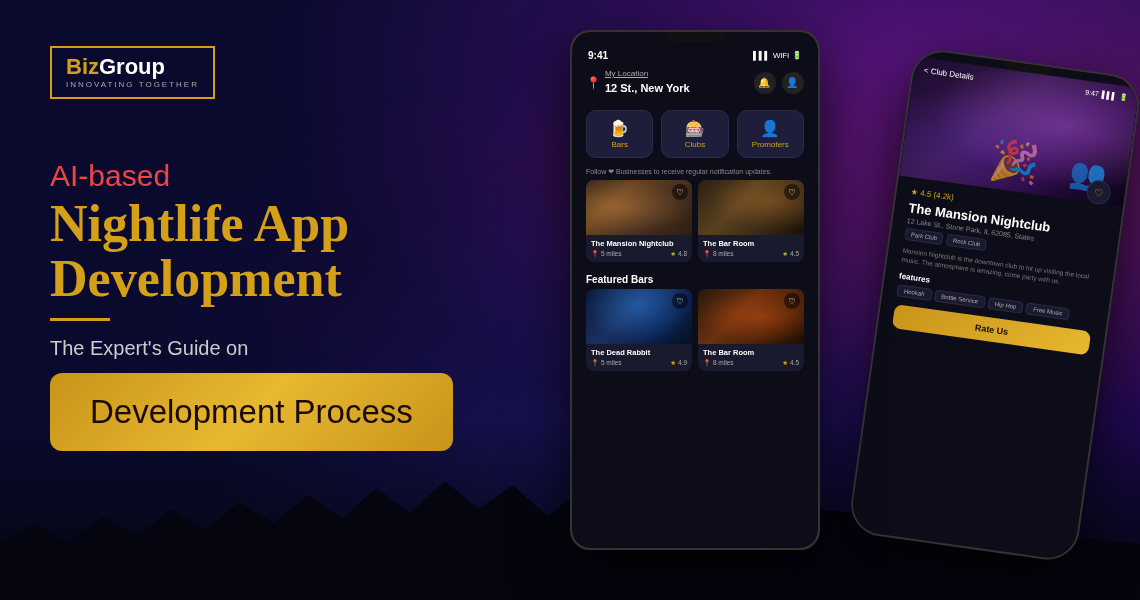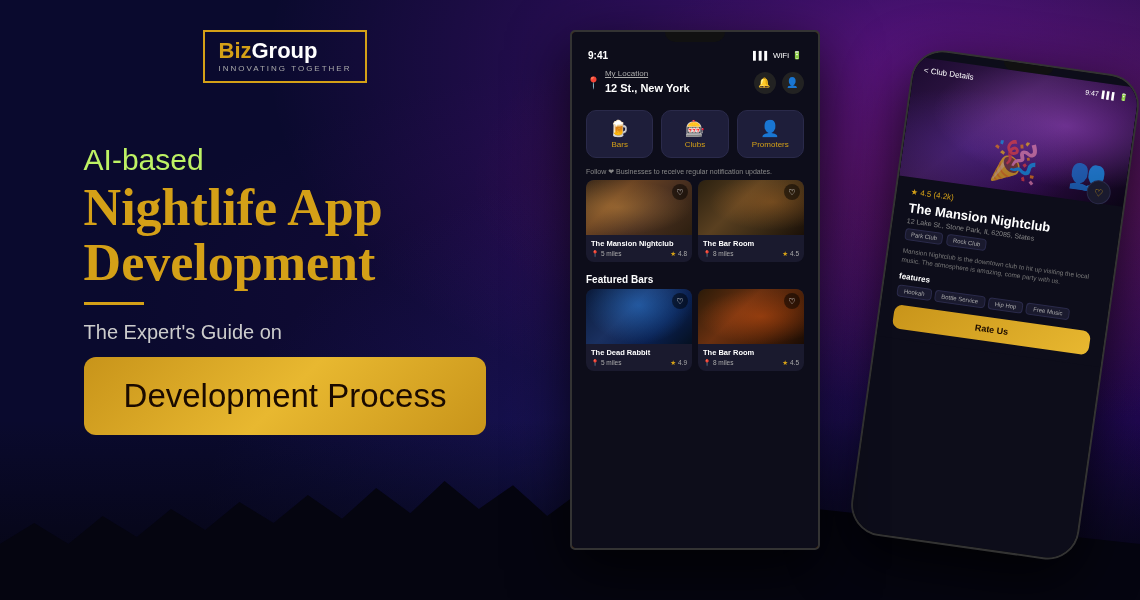--- a/index.html
+++ b/index.html
@@ -51,25 +51,24 @@
     }
 
     
     .left-panel {
       position: absolute;
       left: 0;
       top: 0;
       width: 570px;
       height: 600px;
       z-index: 5;
-      padding: 30px 50px;
+      padding: 46px 50px;
       display: flex;
       flex-direction: column;
       justify-content: flex-start;
-      align-items: center;
     }
 
     
     .logo-area {
       display: flex;
       align-items: center;
       margin-bottom: 60px;
     }
     .logo-box {
       border: 2px solid #d4a017;
@@ -93,21 +92,21 @@
       letter-spacing: 2px;
       text-transform: uppercase;
       margin-top: 2px;
     }
 
     
     .heading-area {
       margin-bottom: 20px;
     }
     .ai-based {
-      color: #bef264;
+      color: #ef4444;
       font-size: 30px;
       font-weight: 400;
       margin-bottom: 4px;
     }
     .main-title {
       color: #d4a017;
       font-size: 52px;
       font-weight: 900;
       line-height: 1.05;
       margin-bottom: 12px;
@@ -158,21 +157,21 @@
     }
 
     
     .phone-main {
       position: absolute;
       left: 50px;
       top: 30px;
       width: 250px;
       height: 520px;
       background: #a16207;
-      border-radius: 5px;
+      border-radius: 20px;
       border: 2px solid #333;
       overflow: hidden;
       box-shadow: 0 20px 60px rgba(0,0,0,0.8);
       z-index: 6;
     }
     .phone-screen {
       width: 100%;
       height: 100%;
       background: #0d0d1a;
       overflow: hidden;

